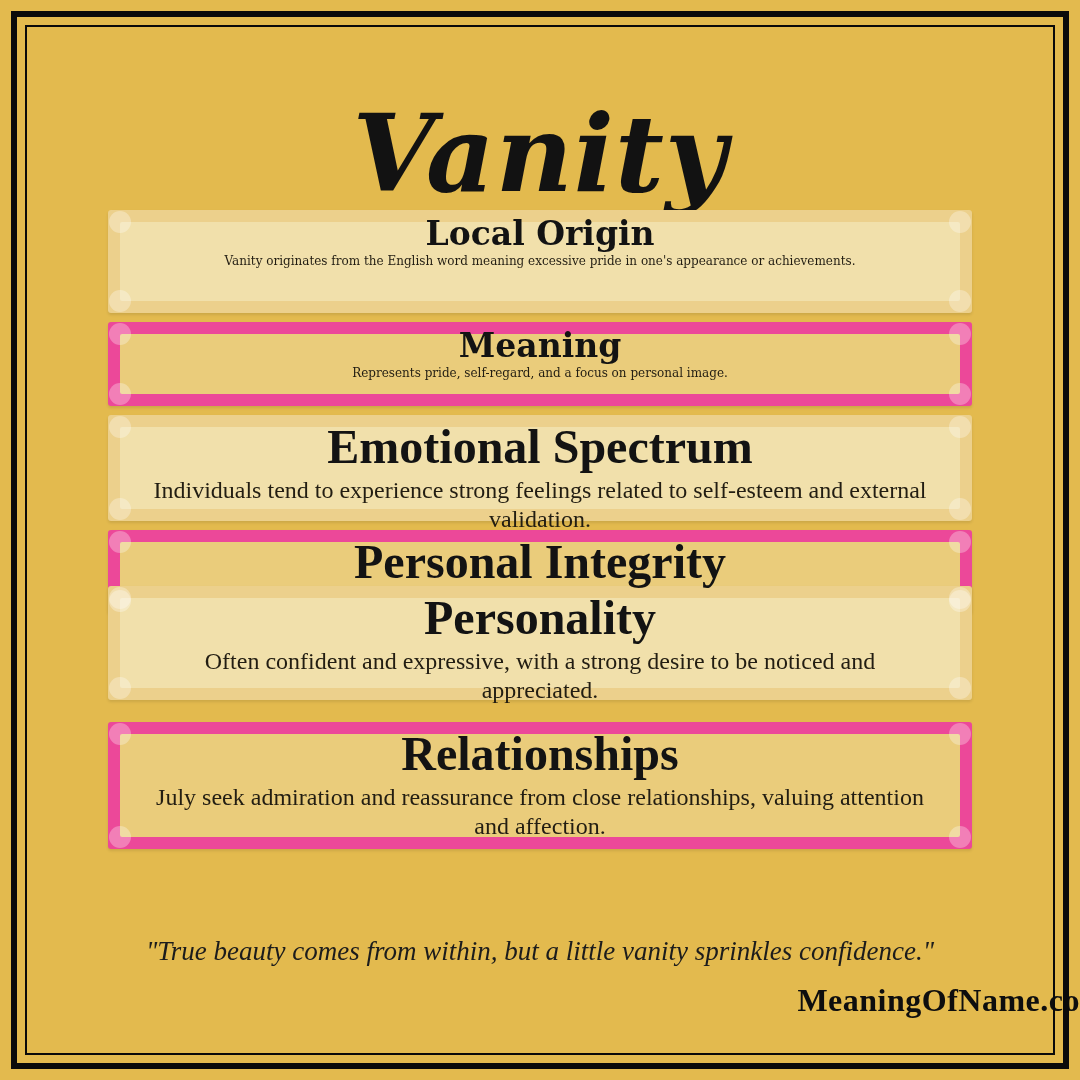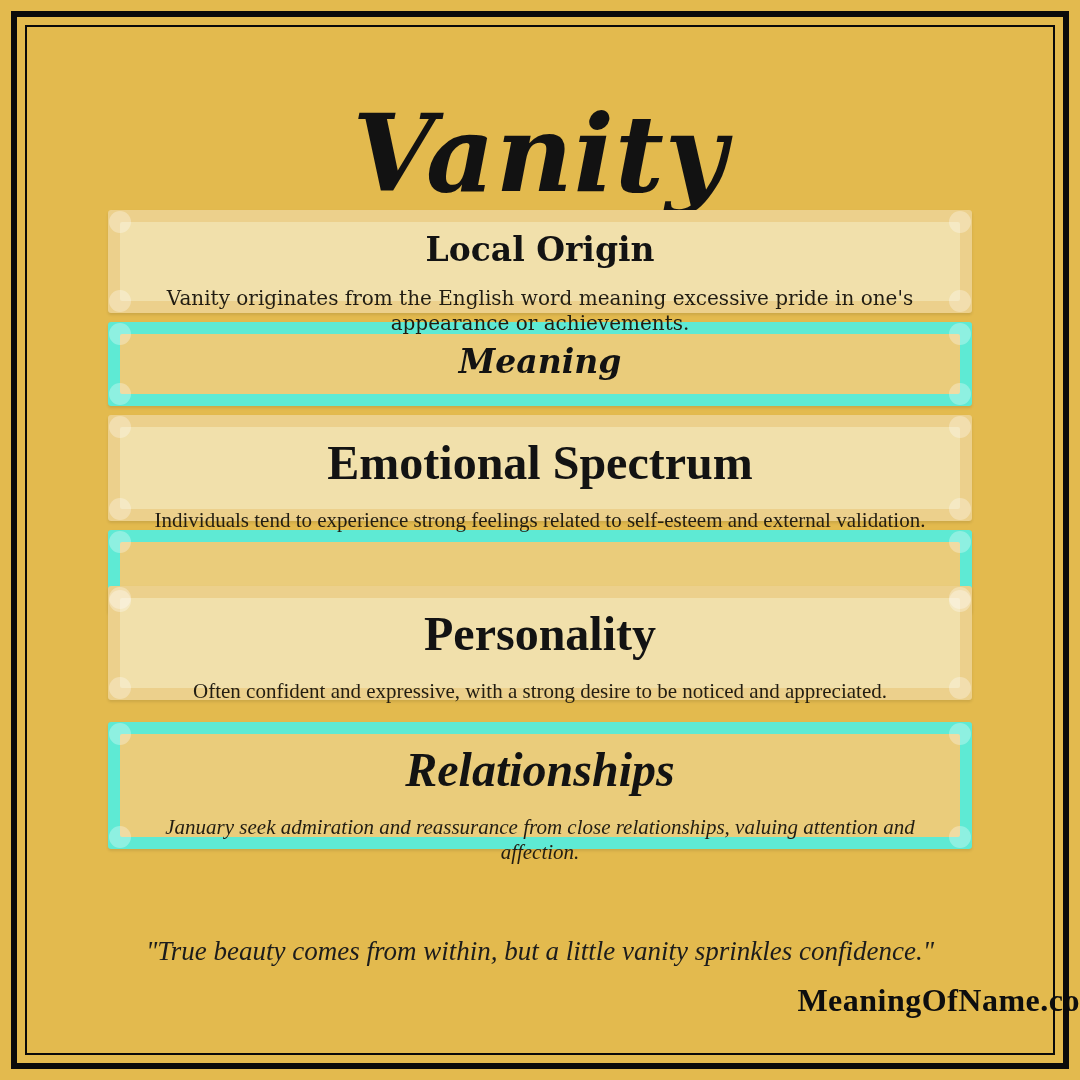--- a/index.html
+++ b/index.html
@@ -21,51 +21,51 @@
     position:absolute; top:30px; left:0; width:1080px;
     text-align:center; font-weight:bold; font-size:106px; line-height:1.0;
     color:#121212; letter-spacing:1px;font-style:italic;
   }
   .card{
     position:absolute; left:108px; width:864px;
     border-radius:3px;
     box-shadow:0 2px 3px rgba(0,0,0,0.10);
   }
   .card.light{ background:#ECD08C; }
-  .card.dark { background:#5eead4;font-style:italic; }
+  .card.dark { background:#ec4899; }
   .card-inner{
     position:absolute; inset:12px; border-radius:2px;
   }
   .card.light .card-inner{ background:#F1E0AB; }
   .card.dark  .card-inner{ background:#EACC7B; }
   .dot{
     position:absolute; width:22px; height:22px; border-radius:50%;
     background:rgba(255,255,255,0.30); z-index:2;
   }
   .dot.tl{ left:1px;  top:1px; }
   .dot.tr{ right:1px; top:1px; }
   .dot.bl{ left:1px;  bottom:1px; }
   .dot.br{ right:1px; bottom:1px; }
   .card-content{
     position:relative; z-index:3; height:100%;
     display:flex; flex-direction:column; align-items:center;
     padding:6px 30px 6px; box-sizing:border-box; text-align:center;
   }
   .card-heading{
-    font-weight:bold; line-height:1.1; color:#131313; margin:16px;
+    font-weight:bold; line-height:1.1; color:#131313; margin:0;
   }
   .card-body{
     line-height:1.22; color:#221d12; margin-top:2px;
   }
   .f-wide   { font-family:"DejaVu Serif", serif; }
   .f-narrow { font-family:"Liberation Serif", serif; }
   .f-wide   .card-heading{ font-size:33px; }
   .f-narrow .card-heading{ font-size:48px; }
-  .f-wide   .card-body{ font-size:20px; }
-  .f-narrow .card-body{ font-size:21px; }
+  .f-wide   .card-body{ font-size:12px; }
+  .f-narrow .card-body{ font-size:24px; }
 
   .c1{ top:210px; height:103px; }
   .c2{ top:322px; height:84px;  }
   .c3{ top:415px; height:106px; }
   .c4{ top:530px; height:83px;  }
   .c5{ top:586px; height:114px; }
   .c6{ top:722px; height:127px; }
   .c1 .card-body{ max-width:760px; }
   .c3 .card-body{ max-width:810px; }
   .c5 .card-body{ max-width:700px; }
@@ -103,20 +103,21 @@
 </div>
 
 <div class="card dark c2 f-wide">
   <div class="card-inner"></div>
   <span class="dot tl"></span>
   <span class="dot tr"></span>
   <span class="dot bl"></span>
   <span class="dot br"></span>
   <div class="card-content">
     <h2 class="card-heading">Meaning</h2>
+    <div class="card-body">Represents pride, self-regard, and a focus on personal image.</div>
   </div>
 </div>
 
 <div class="card light c3 f-narrow">
   <div class="card-inner"></div>
   <span class="dot tl"></span>
   <span class="dot tr"></span>
   <span class="dot bl"></span>
   <span class="dot br"></span>
   <div class="card-content">
@@ -125,20 +126,21 @@
   </div>
 </div>
 
 <div class="card dark c4 f-narrow">
   <div class="card-inner"></div>
   <span class="dot tl"></span>
   <span class="dot tr"></span>
   <span class="dot bl"></span>
   <span class="dot br"></span>
   <div class="card-content">
+    <h2 class="card-heading">Personal Integrity</h2>
   </div>
 </div>
 
 <div class="card light c5 f-narrow">
   <div class="card-inner"></div>
   <span class="dot tl"></span>
   <span class="dot tr"></span>
   <span class="dot bl"></span>
   <span class="dot br"></span>
   <div class="card-content">
@@ -148,18 +150,18 @@
 </div>
 
 <div class="card dark c6 f-narrow">
   <div class="card-inner"></div>
   <span class="dot tl"></span>
   <span class="dot tr"></span>
   <span class="dot bl"></span>
   <span class="dot br"></span>
   <div class="card-content">
     <h2 class="card-heading">Relationships</h2>
-    <div class="card-body">January seek admiration and reassurance from close relationships, valuing attention and affection.</div>
+    <div class="card-body">July seek admiration and reassurance from close relationships, valuing attention and affection.</div>
   </div>
 </div>
 
 <div class="footer-quote">"True beauty comes from within, but a little vanity sprinkles confidence."</div>
 <div class="brand-text">MeaningOfName.co</div>
 
 </body></html>

